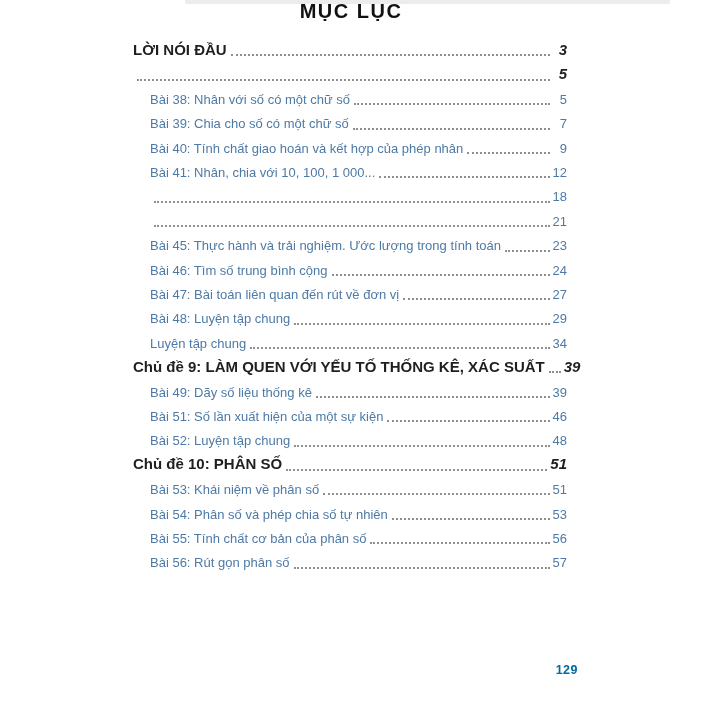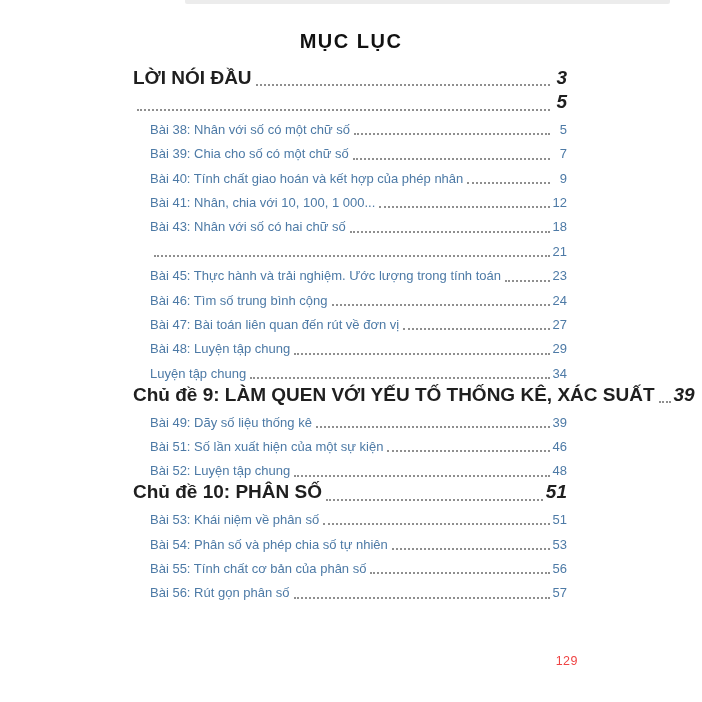--- a/index.html
+++ b/index.html
@@ -20,21 +20,20 @@
     position: absolute;
     top: 0;
     left: 185px;
     right: 32px;
     height: 4px;
     background: #ececec;
     border-radius: 0 0 2px 2px;
   }
   .title {
     margin: 0;
-    padding-top: 30px;
     text-align: center;
     font-size: 20px;
     font-weight: bold;
     letter-spacing: 1.5px;
     color: #111111;
   }
   .toc {
     margin: 12px 135px 0 133px; 
   }
   .row {
@@ -55,42 +54,42 @@
     min-width: 12px;
   }
   .row .pagenum {
     white-space: nowrap;
     min-width: 14px;
     text-align: right;
   }
   .row.chapter {
     color: var(--chapter-color, #1f1f1f);
     font-weight: bold;
-    font-size: 19px;
+    font-size: 15px;
     align-items: flex-end;
   }
   .row.chapter .pagenum {
     font-style: italic;
     font-weight: bold;
   }
   .row.lesson {
     color: var(--lesson-color, #4d7aa6);
     padding-left: 17px;
     font-weight: normal;
   }
   .row.lesson .pagenum {
     font-weight: normal;
   }
   .footer-pagenum {
     position: absolute;
     right: 124px;
-    bottom: 34px;
+    bottom: 25px;
     font-size: 12.5px;
-    font-weight: normal;
-    color: #ef4444;
+    font-weight: bold;
+    color: #0369a1;
     letter-spacing: 0.5px;
   }
 </style>
 </head>
 <body>
 
 <div class="page">
   <div class="top-edge"></div>
   <h1 class="title">MỤC LỤC</h1>
   <div class="toc">
@@ -117,21 +116,20 @@
         <span class="label">Bài 40: Tính chất giao hoán và kết hợp của phép nhân</span>
         <span class="leader"></span>
         <span class="pagenum">9</span>
       </div>
       <div class="row lesson">
         <span class="label">Bài 41: Nhân, chia với 10, 100, 1 000...</span>
         <span class="leader"></span>
         <span class="pagenum">12</span>
       </div>
       <div class="row lesson">
-        <span class="label">Bài 43: Nhân với số có hai chữ số</span>
         <span class="leader"></span>
         <span class="pagenum">18</span>
       </div>
       <div class="row lesson">
         <span class="leader"></span>
         <span class="pagenum">21</span>
       </div>
       <div class="row lesson">
         <span class="label">Bài 45: Thực hành và trải nghiệm. Ước lượng trong tính toán</span>
         <span class="leader"></span>

